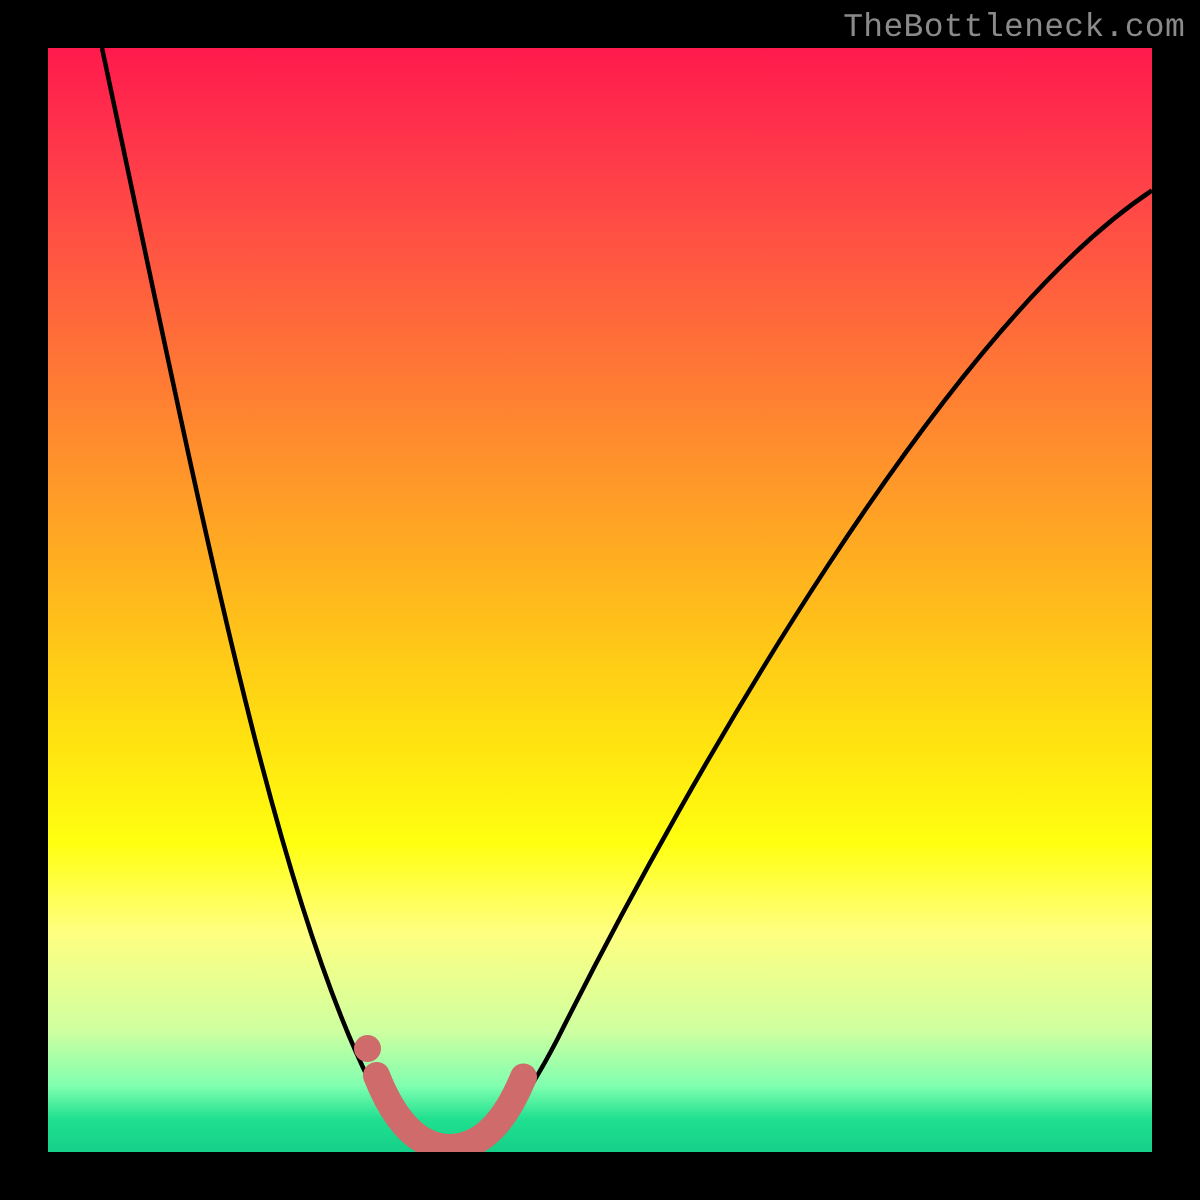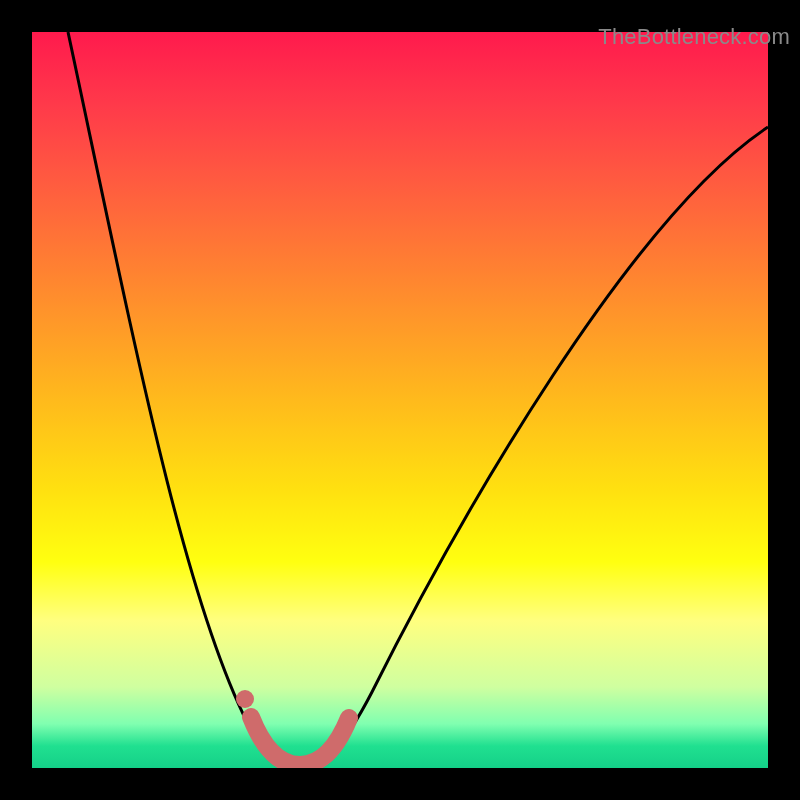--- a/index.html
+++ b/index.html
@@ -30,27 +30,26 @@
       #cfffa0 89%,
       #80ffb0 94%,
       #20e090 97%,
       #14d088 100%
     );
   }
   .watermark {
     position: absolute;
     top: 6px;
     right: 10px;
-    font-family: Liberation Sans, sans-serif;
+    font-family: Liberation Mono, monospace;
     font-size: 22px;
     color: #8a8a8a;
     font-weight: 500;
     letter-spacing: 0.2px;
     user-select: none;
-    margin-top: 18px;
   }
   svg.plot {
     position: absolute;
     left: 32px;
     top: 32px;
     width: 736px;
     height: 736px;
   }
 </style>
 </head>

